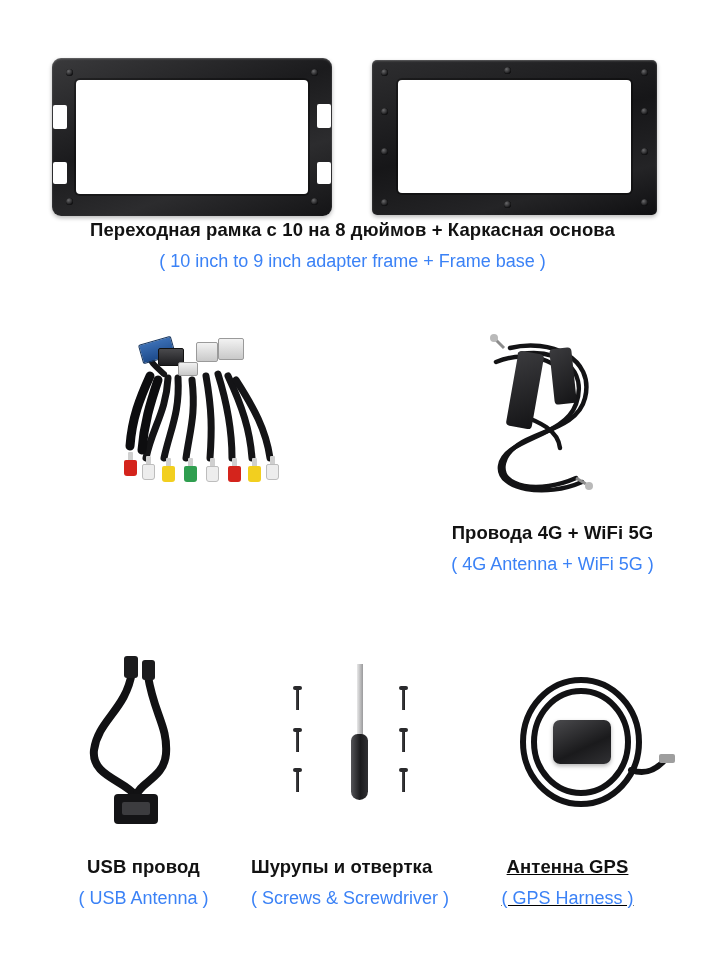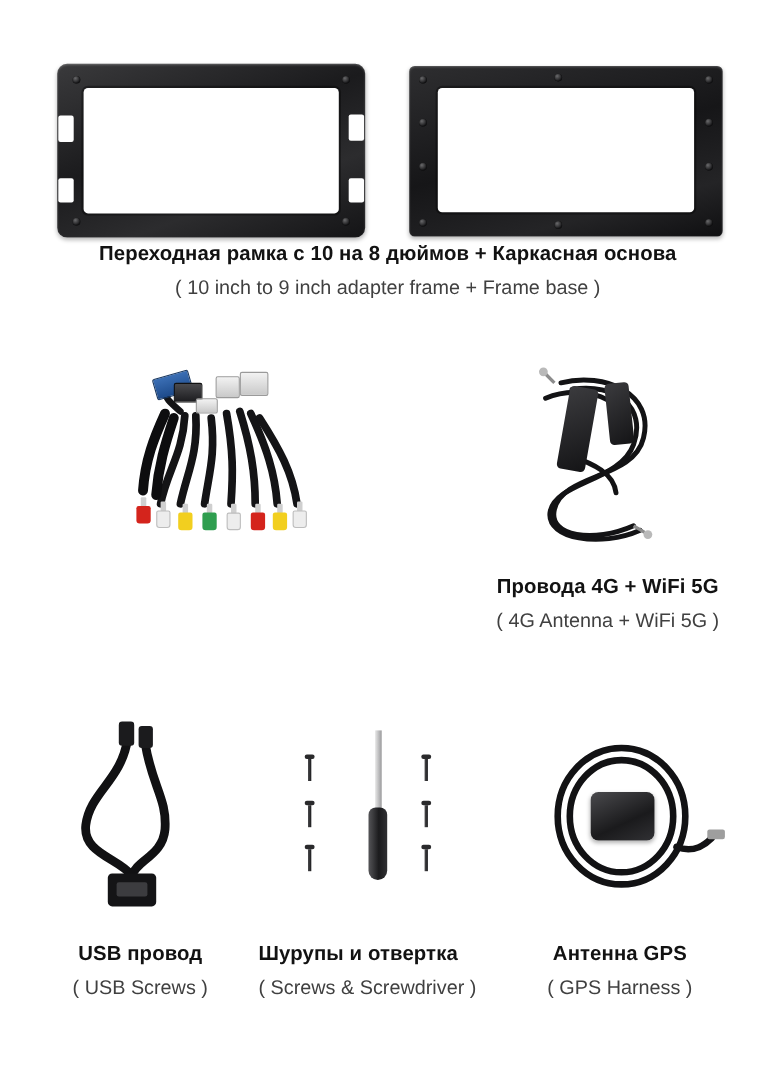--- a/index.html
+++ b/index.html
@@ -23,21 +23,21 @@
     font-size: 18.5px;
     font-weight: bold;
     color: #121212;
     letter-spacing: 0.1px;
     line-height: 1.25;
     white-space: nowrap;
   }
   .cap-en {
     font-size: 18px;
     font-weight: 400;
-    color: #404040;
+    color: #3b82f6;
     line-height: 1.3;
     margin-top: 9px;
     white-space: nowrap;
   }
 
   
   #sec-frames { top: 0; height: 300px; }
   .frame-row {
     position: relative;
     height: 185px;
@@ -136,28 +136,28 @@
   
   .antenna { position: absolute; left: 0; top: 0; width: 305px; height: 195px; }
   .ant-pad {
     position: absolute;
     background: linear-gradient(150deg,#3b3b3e,#141416);
     border-radius: 4px;
   }
 
   
   #sec-accessories { top: 650px; height: 300px; }
-  .three-col { position: relative; height: 195px; }
+  .three-col { position: relative; height: 195px; margin-left: 16px; }
   .c1 { position: absolute; left: 20px;  top: 0; width: 215px; height: 195px; }
   .c2 { position: absolute; left: 235px; top: 0; width: 230px; height: 195px; }
   .c3 { position: absolute; left: 465px; top: 0; width: 225px; height: 195px; }
   .cap3 { position: absolute; top: 205px; width: 100%; }
   .cap3 .k1 { position: absolute; left: 20px;  width: 215px; text-align: center; }
   .cap3 .k2 { position: absolute; left: 235px; width: 230px; text-align: left; }
-  .cap3 .k3 { position: absolute; left: 451px; width: 225px; text-align: center; }
+  .cap3 .k3 { position: absolute; left: 439px; width: 225px; text-align: center; text-decoration: underline; }
   .cap3 .cap-ru, .cap3 .cap-en { white-space: nowrap; }
 
   .screw-item {
     position: absolute;
     width: 9px; height: 24px;
   }
   .screw-head {
     position: absolute; left: 0; top: 0;
     width: 9px; height: 4px;
     background: #2a2a2c; border-radius: 2px;
@@ -386,21 +386,21 @@
           </g>
           <path d="M150 120 C166 126, 176 118, 182 112" fill="none" stroke="#121214" stroke-width="6" stroke-linecap="round"></path>
           <rect x="178" y="104" width="16" height="9" rx="2" fill="#9e9e9e"></rect>
         </svg>
         <div class="gps-puck" style="left:72px; top:70px;"></div>
       </div>
 
       <div class="cap3">
         <div class="k1 caption-block">
           <div class="cap-ru">USB провод</div>
-          <div class="cap-en">( USB Screws )</div>
+          <div class="cap-en">( USB Antenna )</div>
         </div>
         <div class="k2 caption-block">
           <div class="cap-ru">Шурупы и отвертка</div>
           <div class="cap-en">( Screws &amp; Screwdriver )</div>
         </div>
         <div class="k3 caption-block">
           <div class="cap-ru">Антенна GPS</div>
           <div class="cap-en">( GPS Harness )</div>
         </div>
       </div>

